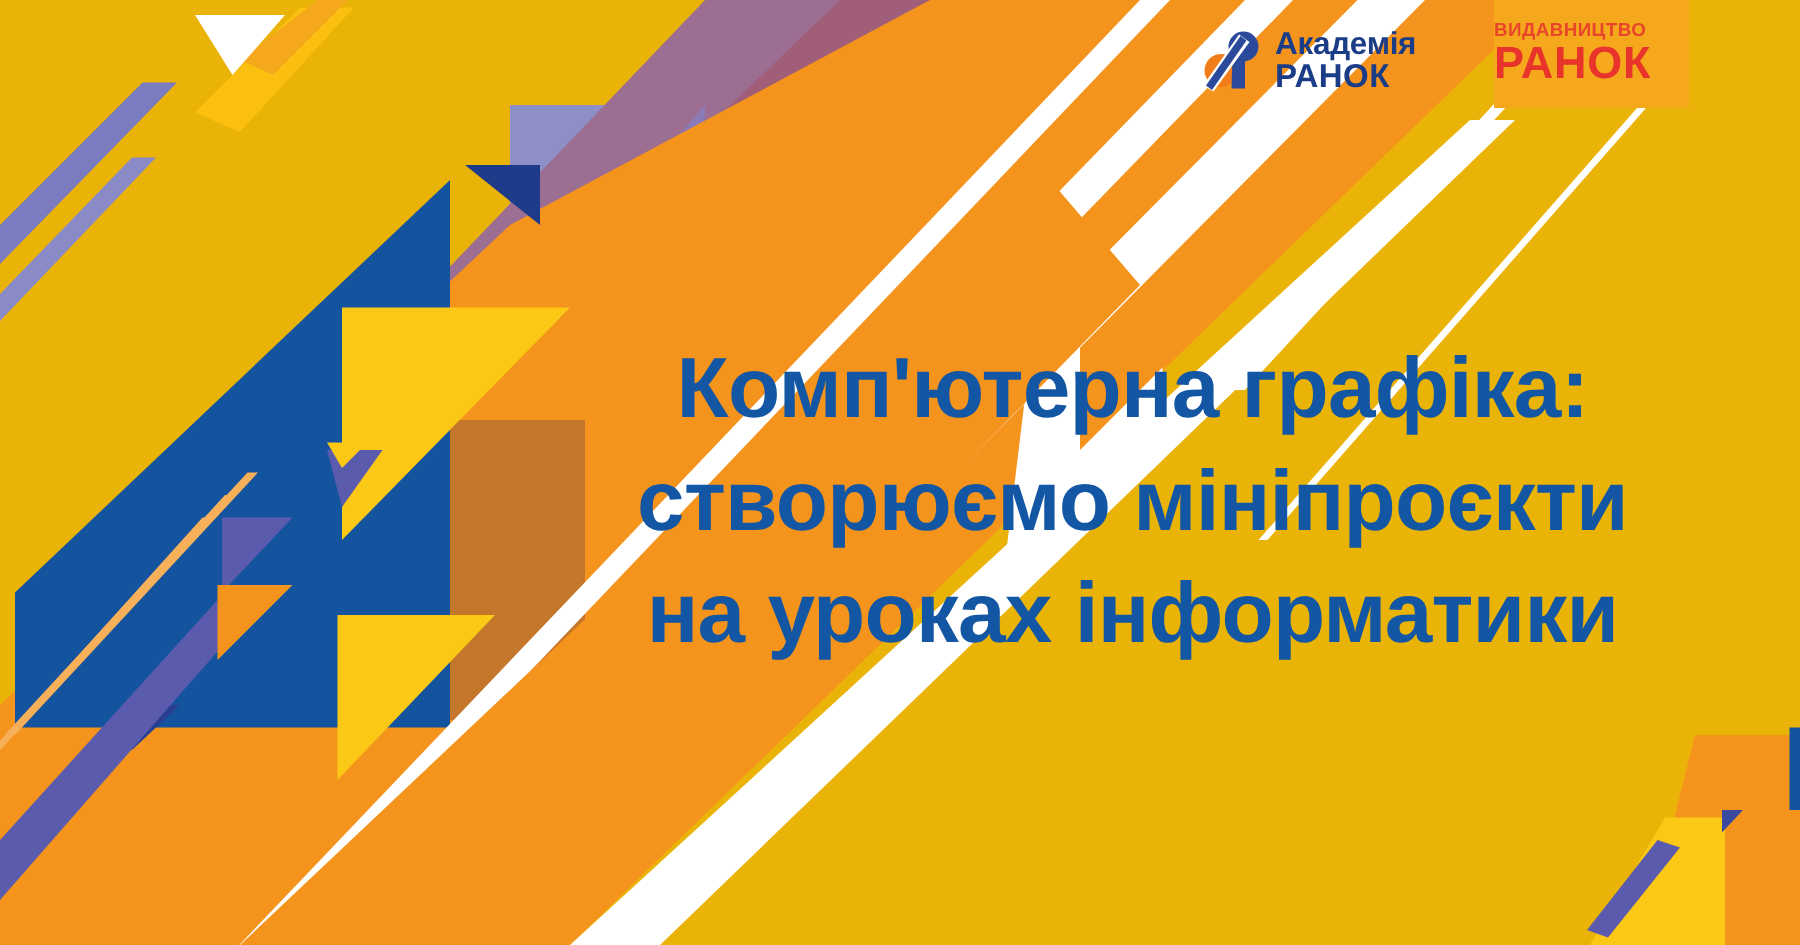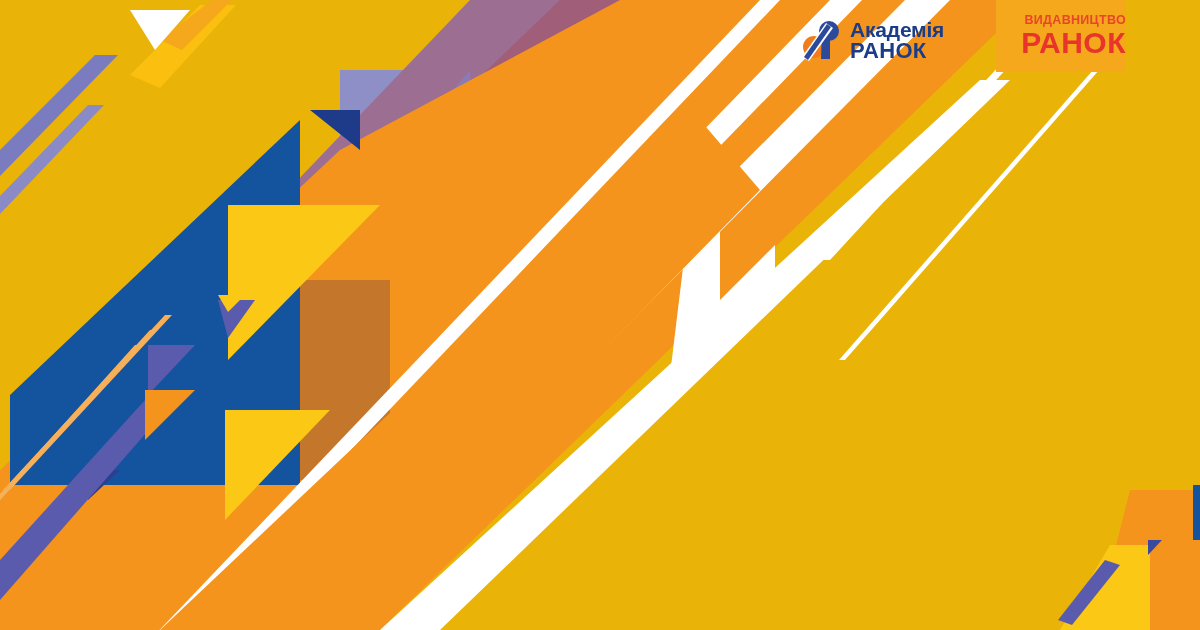--- a/index.html
+++ b/index.html
@@ -20,21 +20,21 @@
     display:flex;align-items:center;
   }
   .ak-mark{position:relative;width:46px;height:46px;flex:0 0 46px;}
   .ak-words{margin-left:4px;line-height:1.0;}
   .ak-l1{font-size:21px;font-weight:bold;color:#1b3c87;letter-spacing:-0.2px;}
   .ak-l2{font-size:22px;font-weight:bold;color:#1b3c87;letter-spacing:0.3px;}
 
   .vydav{
     position:absolute;left:996px;top:0;width:130px;height:72px;
     background:#F5A81C;
-    display:flex;flex-direction:column;align-items:flex-end;justify-content:center;
+    display:flex;flex-direction:column;align-items:flex-start;justify-content:center;
   }
   .vd-top{font-size:12.5px;font-weight:bold;color:#E8452A;letter-spacing:0.3px;line-height:1;margin-bottom:2px;}
   .vd-main{font-size:30px;font-weight:bold;color:#E8342A;letter-spacing:0.5px;line-height:1;}
 
   
   .title{
     position:absolute;
     left:340px;top:222px;width:830px;
     text-align:center;
     color:#1356A4;
@@ -136,14 +136,17 @@
       <div class="ak-l1">Академія</div>
       <div class="ak-l2">РАНОК</div>
     </div>
   </div>
 
   <div class="vydav">
     <div class="vd-top">ВИДАВНИЦТВО</div>
     <div class="vd-main">РАНОК</div>
   </div>
 
+  <div class="title">Комп'ютерна графіка:
+створюємо мініпроєкти
+на уроках інформатики</div>
 
 </div>
 
 </body></html>

